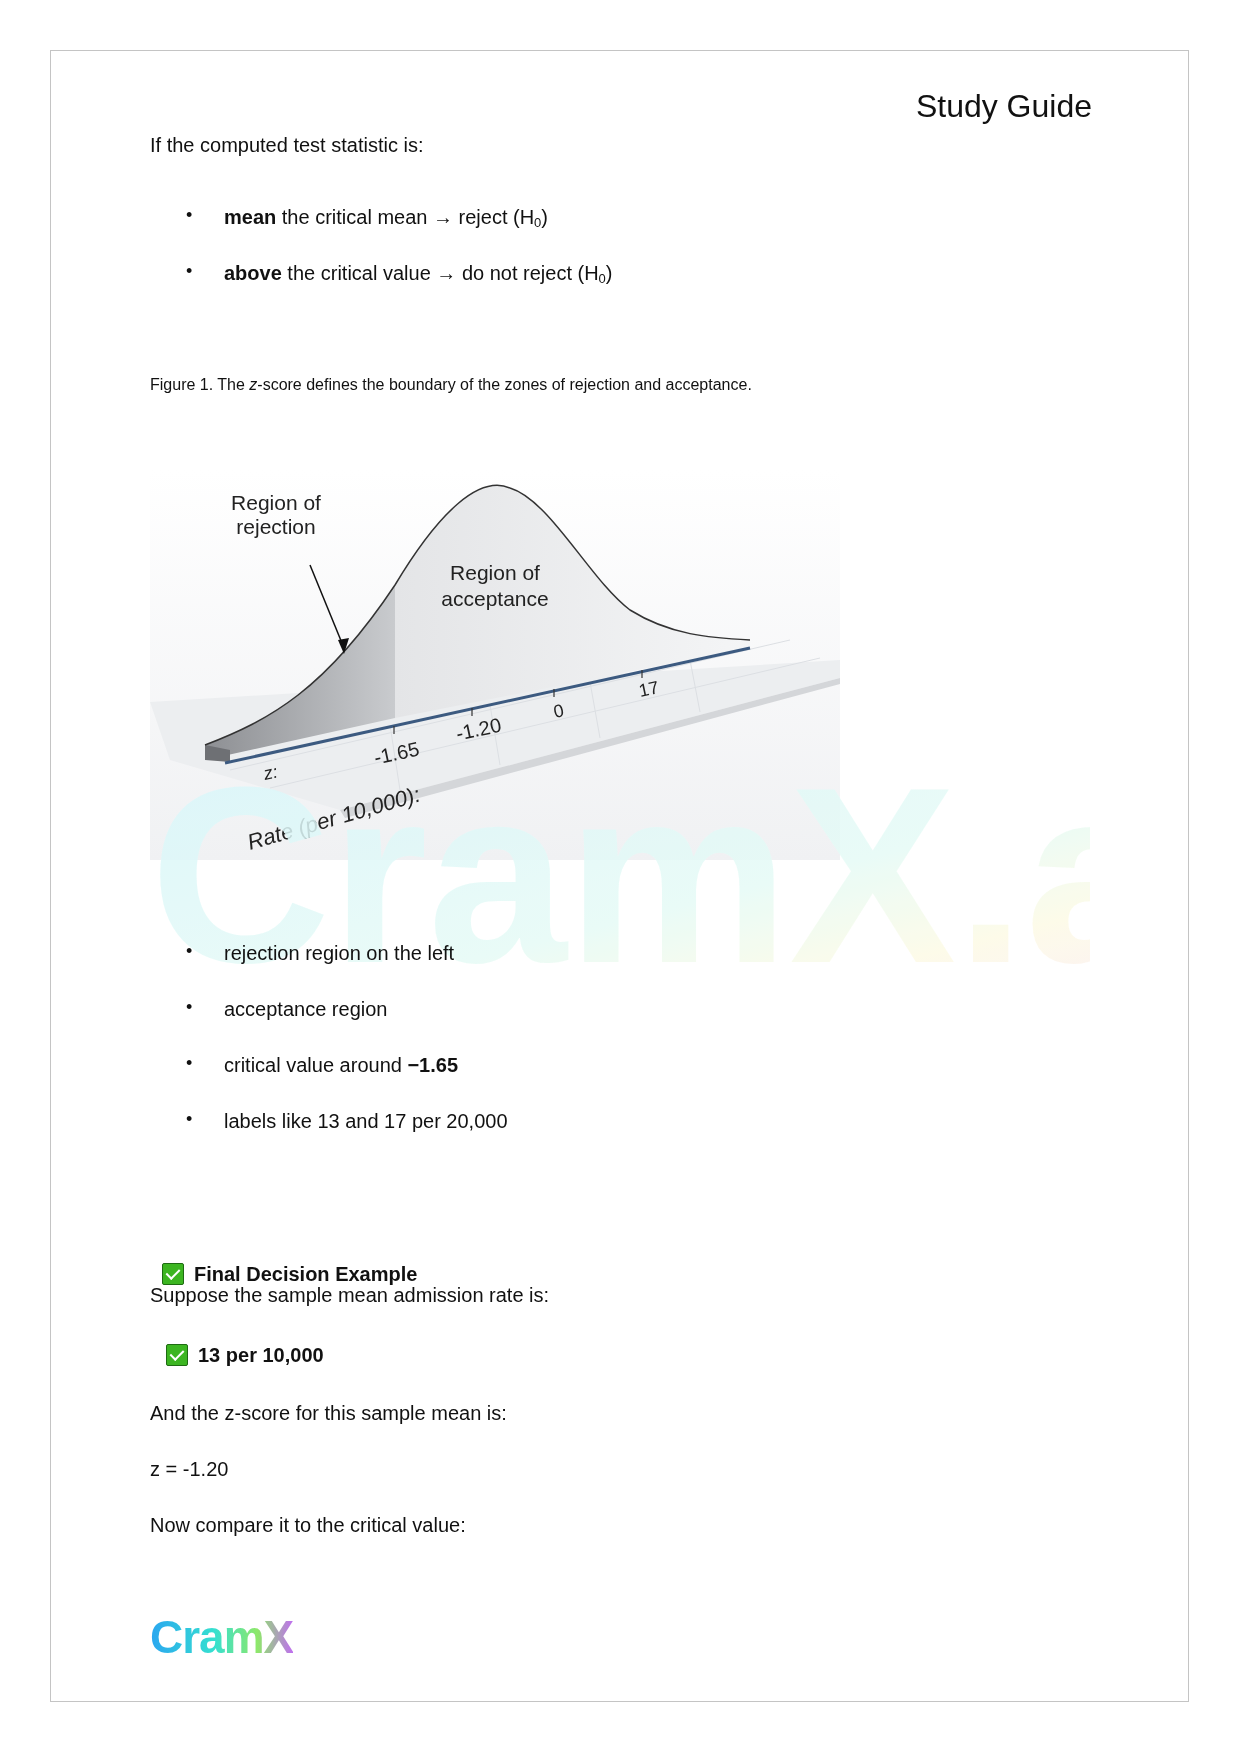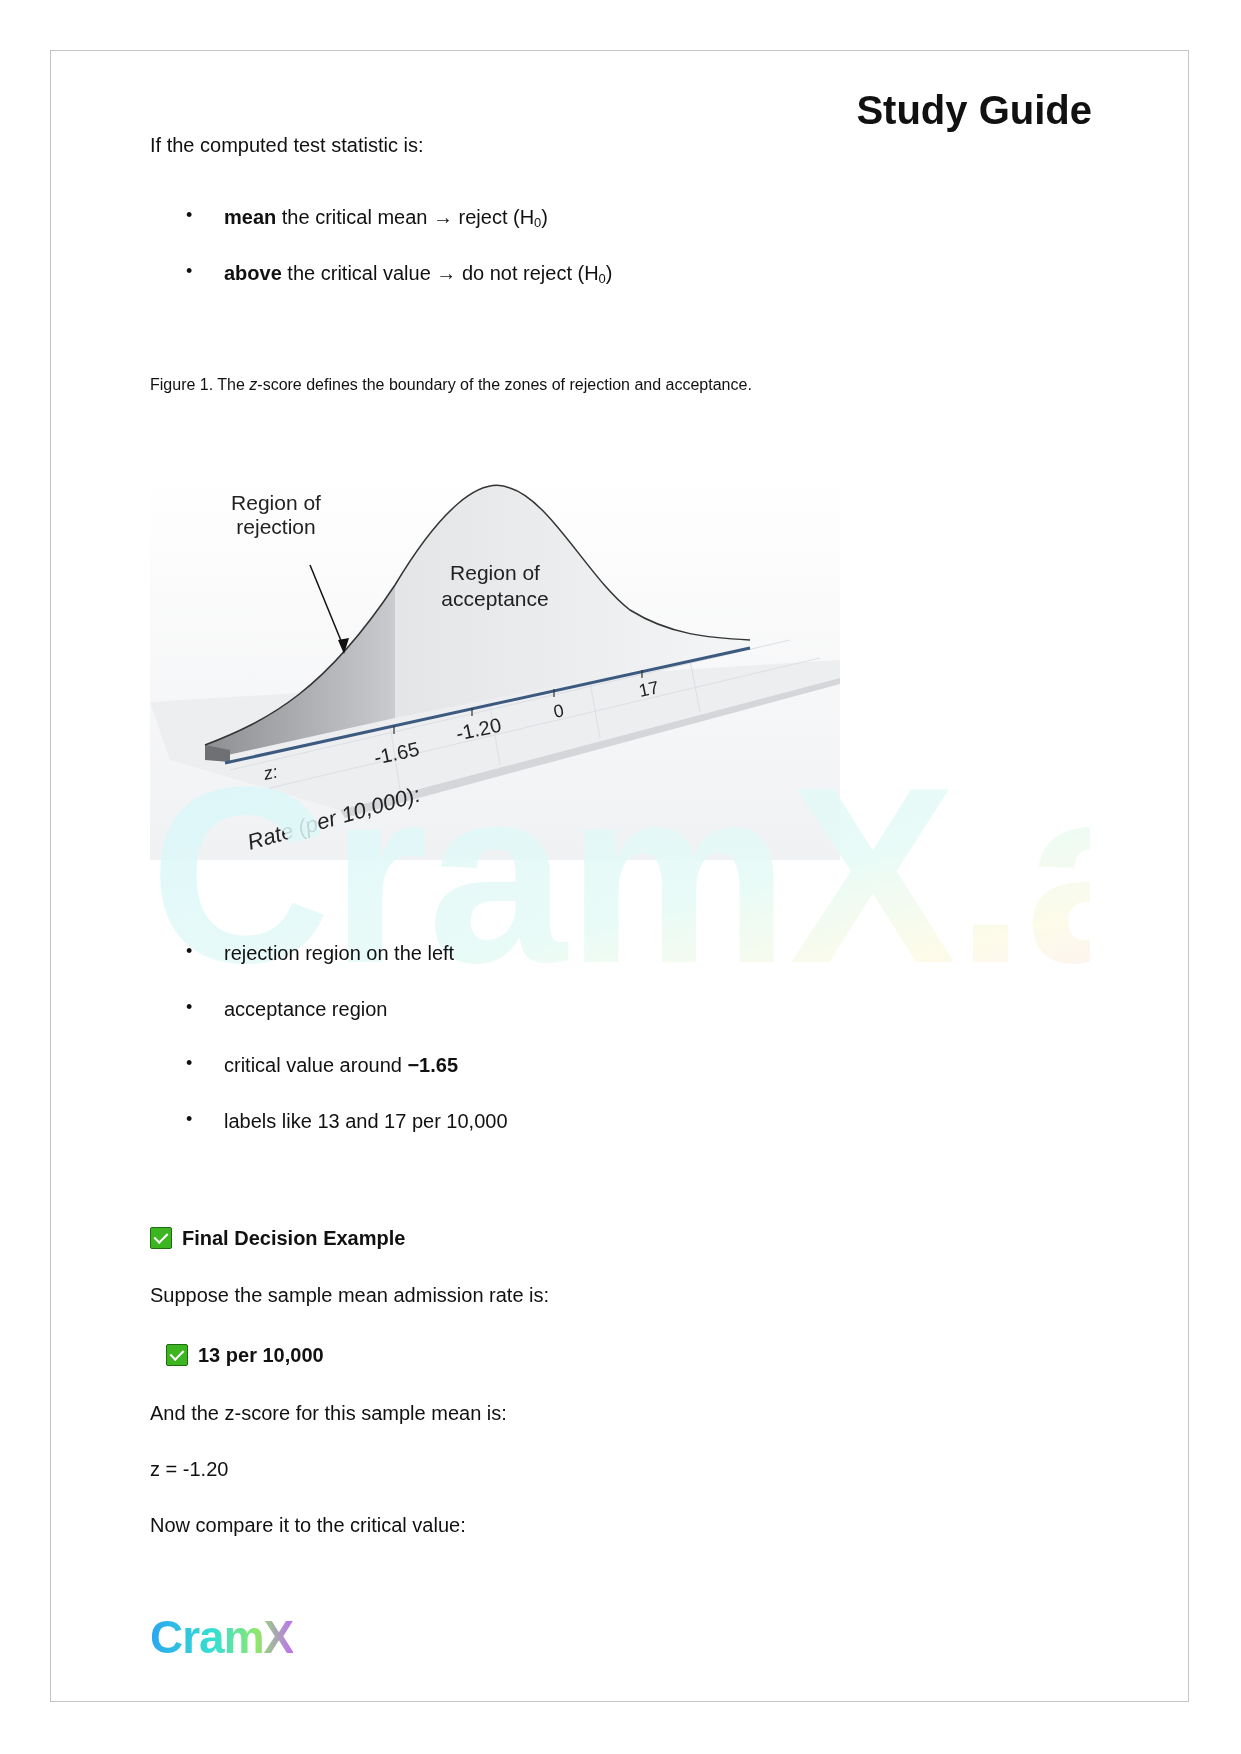--- a/index.html
+++ b/index.html
@@ -1,20 +1,20 @@
 <!DOCTYPE html>
 <html><head>
 <meta charset="utf-8">
 <style>
   html, body { margin:0; padding:0; background:#ffffff; }
   body { width:1241px; height:1754px; position:relative; overflow:hidden;
          font-family:"Liberation Sans", sans-serif; color:#111; }
   .page { position:absolute; left:50px; top:50px; width:1139px; height:1652px;
           border:1.5px solid #c4c4c4; box-sizing:border-box; background:#fff; }
-  .title { position:absolute; right:149px; top:88px; font-size:40px; font-weight:bold; color:#111; }
+  .title { position:absolute; right:149px; top:88px; font-size:32px; font-weight:normal; color:#111; }
   .text { position:absolute; left:150px; font-size:20px; color:#111; white-space:nowrap; }
   .bullet { position:absolute; left:150px; font-size:20px; white-space:nowrap; }
   .bullet .dot { position:absolute; left:36px; top:-1px; font-size:18px; }
   .bullet .btxt { position:absolute; left:74px; top:0; }
   .sub { font-size:13px; vertical-align:-3px; }
   .caption { position:absolute; left:150px; top:376px; font-size:16px; font-weight:normal; white-space:nowrap; }
   .figure { position:absolute; left:150px; top:470px; width:690px; height:390px; background:#3b82f6; overflow:hidden; }
   .watermark { position:absolute; left:150px; top:752px; width:940px; height:240px; pointer-events:none; }
   .check { display:inline-block; width:22px; height:22px; background:#3cb521; border:1.5px solid #1e6b12;
            box-sizing:border-box; border-radius:2px; position:relative; vertical-align:-4px; margin-right:10px; }
@@ -129,24 +129,24 @@
 <div class="bullet" style="top:998px;">
   <span class="dot">•</span>
   <span class="btxt">acceptance region</span>
 </div>
 <div class="bullet" style="top:1054px;">
   <span class="dot">•</span>
   <span class="btxt"><span>critical value around </span><b>−1.65</b></span>
 </div>
 <div class="bullet" style="top:1110px;">
   <span class="dot">•</span>
-  <span class="btxt">labels like 13 and 17 per 10,000</span>
+  <span class="btxt">labels like 13 and 17 per 20,000</span>
 </div>
 
-<div class="text head" style="top:1227px;"><span class="check"></span><span>Final Decision Example</span></div>
+<div class="text head" style="top:1263px;margin-left:12px;"><span class="check"></span><span>Final Decision Example</span></div>
 
 <div class="text" style="top:1284px;">Suppose the sample mean admission rate is:</div>
 
 <div class="text head" style="top:1344px;padding-left:16px;"><span class="check"></span><span>13 per 10,000</span></div>
 
 <div class="text" style="top:1402px;">And the z-score for this sample mean is:</div>
 <div class="text" style="top:1458px;">z = -1.20</div>
 <div class="text" style="top:1514px;">Now compare it to the critical value:</div>
 
 <div class="logo">CramX</div>

